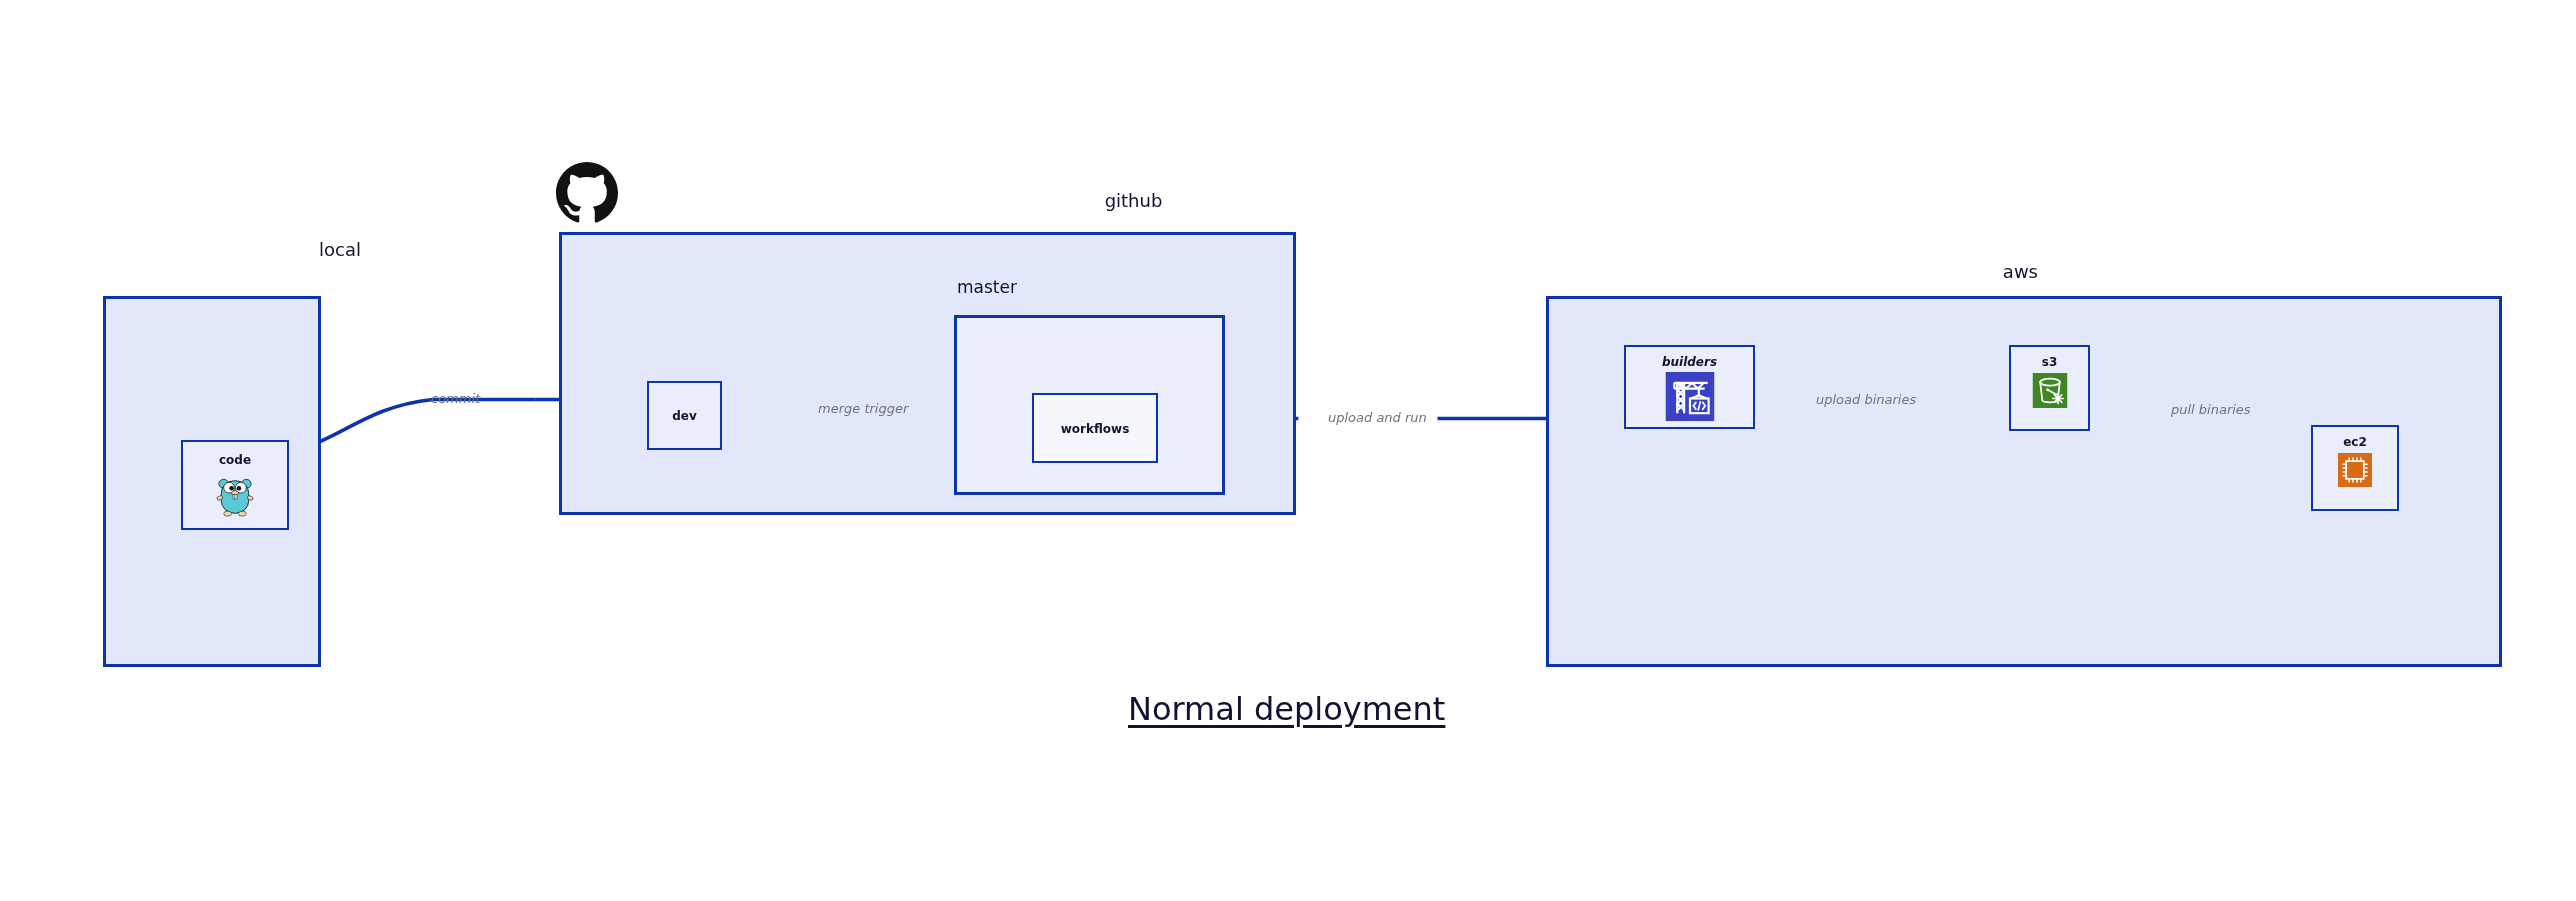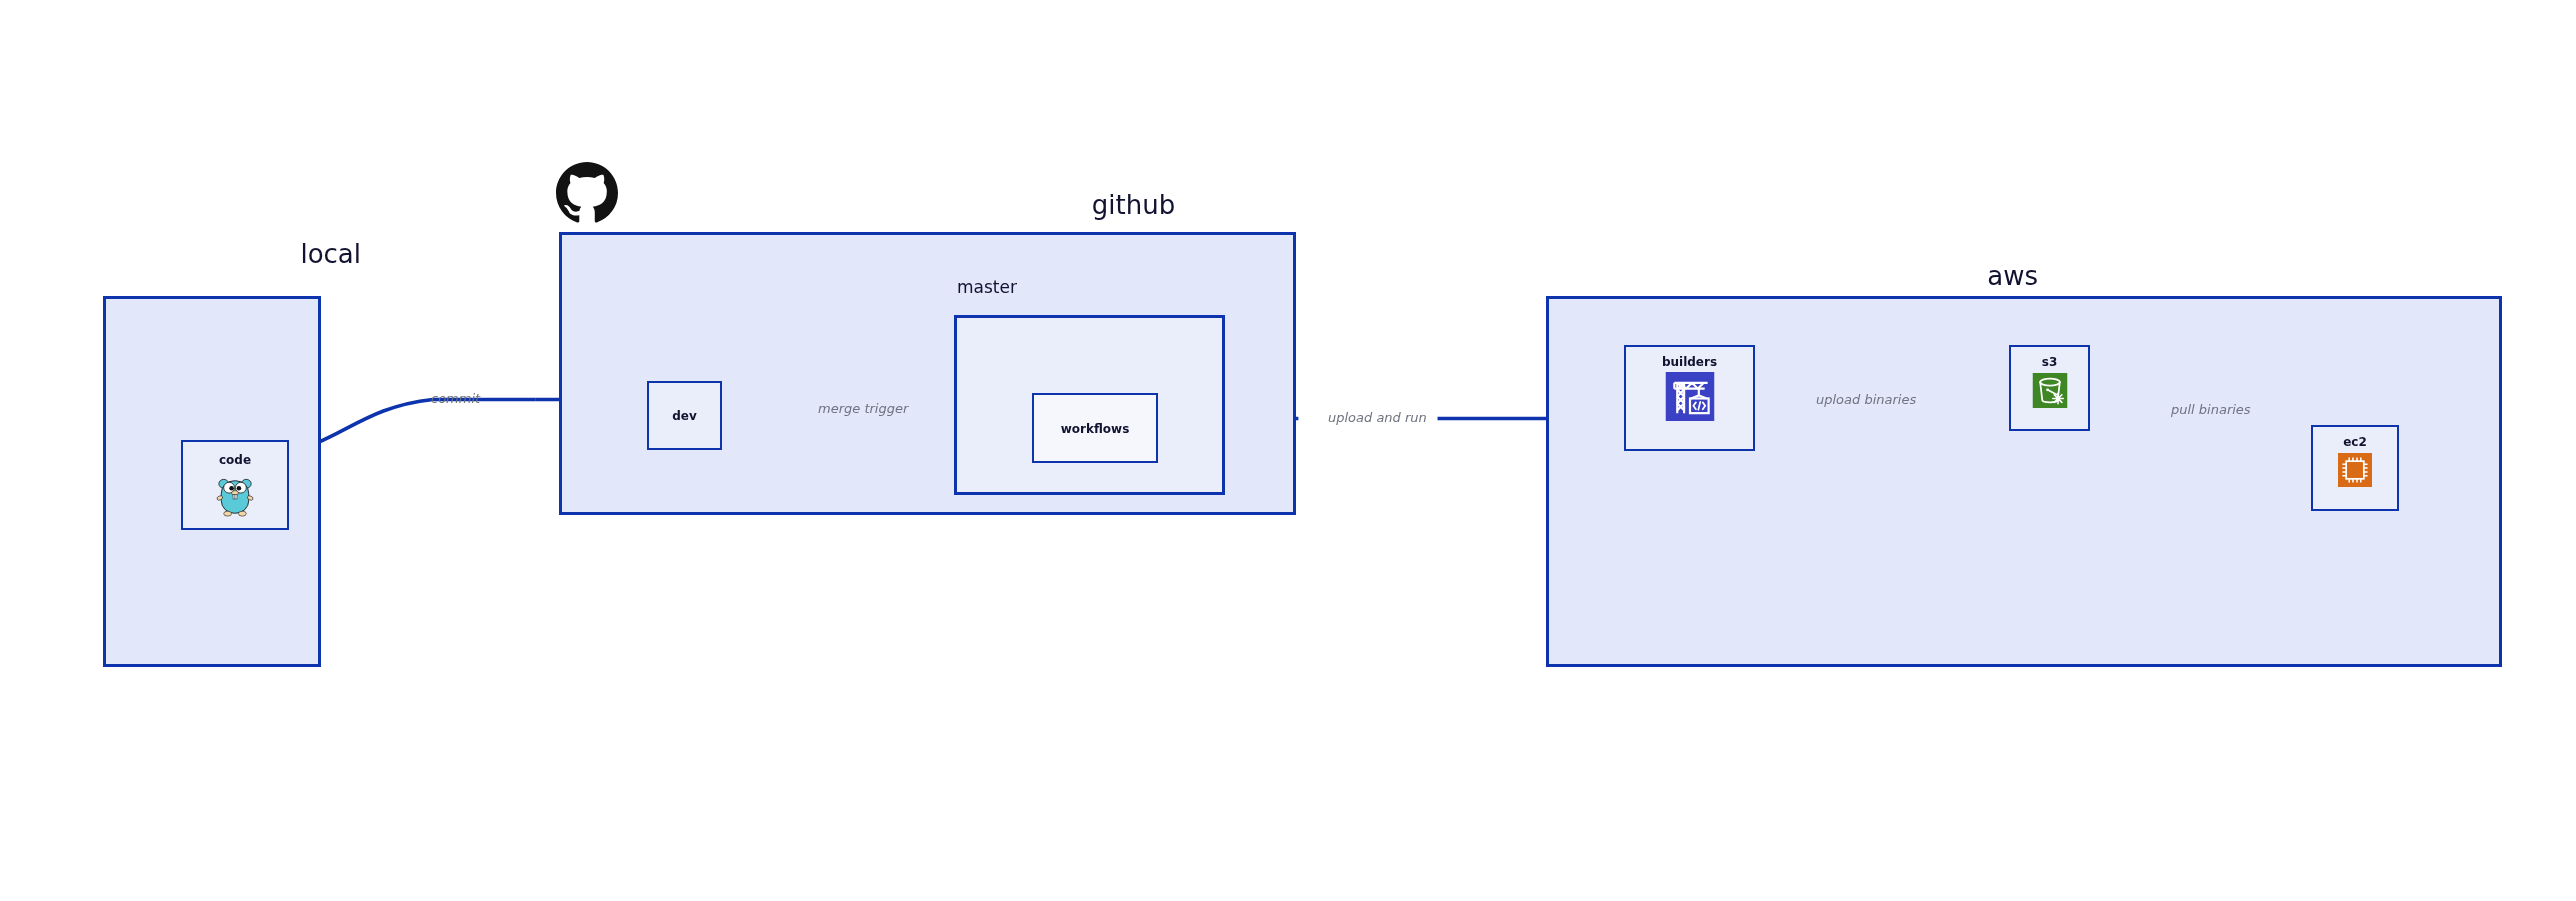--- a/index.html
+++ b/index.html
@@ -32,21 +32,21 @@
   .group {
     position: absolute;
     background: #e2e7fa;
     border: 3.1px solid #0d34ad;
     box-sizing: border-box;
   }
   .group-label {
     position: absolute;
     color: #121330;
     font-family: "DejaVu Sans", sans-serif;
-    font-size: 26px;
+    font-size: 18px;
     line-height: 1;
     white-space: nowrap;
   }
 
   
   .node {
     position: absolute;
     background: #eaeefb;
     border: 2.6px solid #0d34ad;
     box-sizing: border-box;
@@ -199,21 +199,21 @@
       <div class="node light" style="left:75px; top:75px; width:126px; height:70px;">
         <div class="node-label" style="top:28px;">workflows</div>
       </div>
     </div>
   </div>
 
   <div class="group-label" style="left:1822px; top:251px; width:216px; text-align:right;margin-top:12px;">aws</div>
 
   <div class="group" style="left:1546px; top:296px; width:956px; height:371px;">
 
-    <div class="node" style="left:75px; top:46px; width:131px; height:106px;">
+    <div class="node" style="left:75px; top:46px; width:131px; height:84px;font-style:italic;">
       <div class="node-label" style="top:9.3px;">builders</div>
       <div class="node-icon" style="top:25px; width:49px; height:49px;">
         <svg viewBox="0 0 100 100" width="49" height="49">
           <rect x="0" y="0" width="100" height="100" fill="#3a41c4"></rect>
           <g fill="none" stroke="#ffffff" stroke-width="4.5">
 
             <path d="M24 22 L24 84"></path>
             <path d="M38 22 L38 84"></path>
             <path d="M24 22 L38 36 M38 22 L24 36 M24 36 L38 50 M38 36 L24 50
                      M24 50 L38 64 M38 50 L24 64 M24 64 L38 78 M38 64 L24 78"></path>
@@ -270,15 +270,16 @@
   <div class="edge-label" style="left:431px; top:392px;">commit</div>
 
   <div class="edge-label" style="left:818px; top:402px;">merge trigger</div>
 
   <div class="edge-label" style="left:1328px; top:411px;">upload and run</div>
 
   <div class="edge-label" style="left:1816px; top:393px;">upload binaries</div>
 
   <div class="edge-label" style="left:2171px; top:403px;">pull binaries</div>
 
+  <div class="diagram-title" style="left:1128px; top:693px;">Normal deployment</div>
 
 </div>
 
 
 </body></html>

